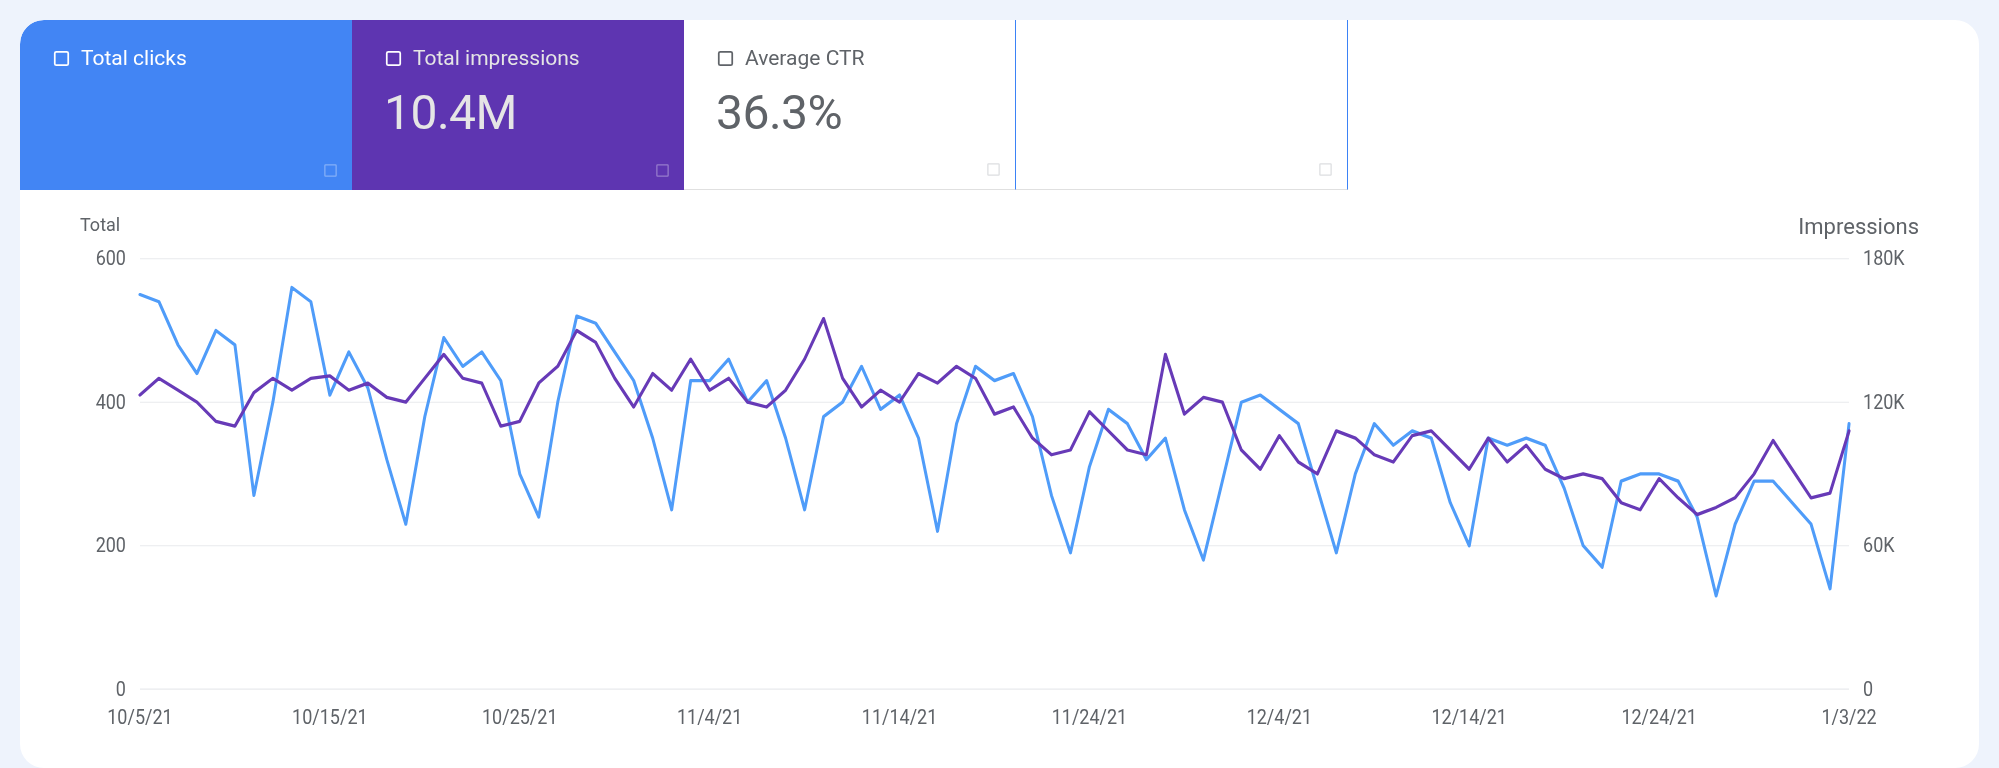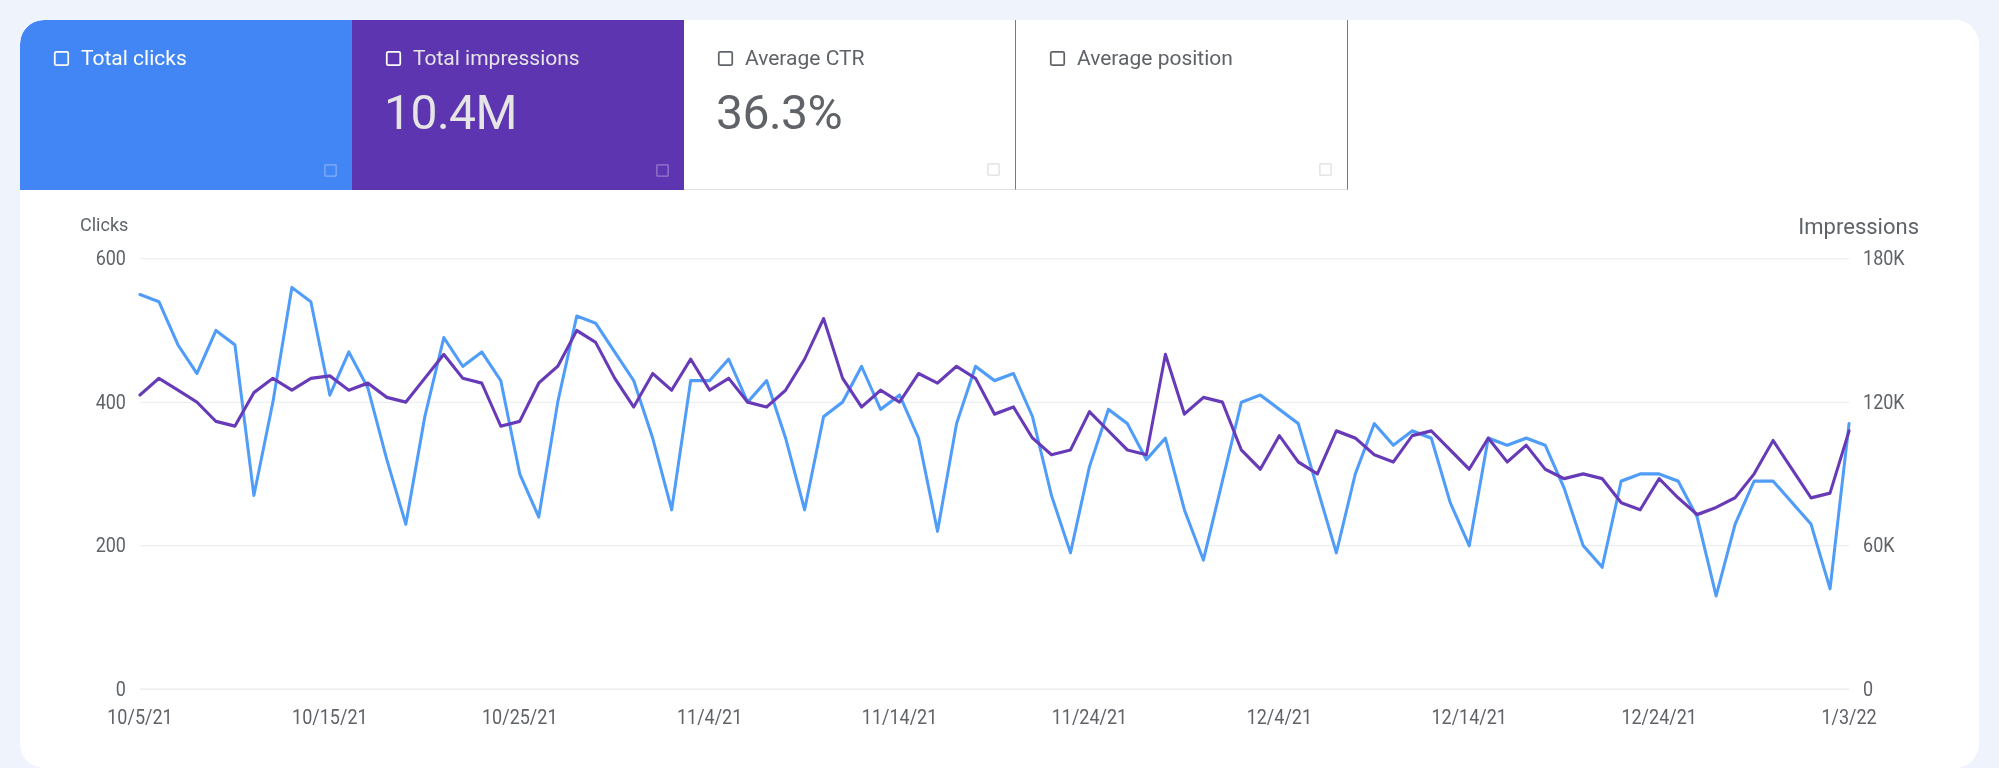--- a/index.html
+++ b/index.html
@@ -167,35 +167,29 @@
           </svg>
         <span class="metric-label">Average CTR</span>
       </div>
       <div class="metric-value">36.3%</div>
       <div class="corner-box"><svg viewBox="0 0 24 24" fill="none" stroke-width="2">
             <rect x="3" y="3" width="18" height="18" rx="1"></rect>
           </svg></div>
     </div>
 
     <div class="metric-card inactive">
-      <div class="metric-header">
-        <svg class="checkbox-icon" viewBox="0 0 24 24" fill="none" stroke="#5f6368" stroke-width="2.2">
-            <rect x="3.5" y="3.5" width="17" height="17" rx="2"></rect>
-          </svg>
-        <span class="metric-label">Average position</span>
-      </div>
       <div class="corner-box"><svg viewBox="0 0 24 24" fill="none" stroke-width="2">
             <rect x="3" y="3" width="18" height="18" rx="1"></rect>
           </svg></div>
     </div>
 
   </div>
 
   <div class="chart-area">
-    <div class="chart-title-left">Clicks</div>
+    <div class="chart-title-left">Total</div>
     <div class="chart-title-right">Impressions</div>
     <svg class="chart-svg" id="chart-svg" preserveAspectRatio="none" viewBox="0 0 1860 500">
         <line x1="70" y1="436" x2="1780" y2="436" class="gridline"></line>
         <text x="56" y="442" text-anchor="end" class="axis-text">0</text>
         <text x="1794" y="442" text-anchor="start" class="axis-text">0</text>
         <line x1="70" y1="302.6666666666667" x2="1780" y2="302.6666666666667" class="gridline"></line>
         <text x="56" y="308.6666666666667" text-anchor="end" class="axis-text">200</text>
         <text x="1794" y="308.6666666666667" text-anchor="start" class="axis-text">60K</text>
         <line x1="70" y1="169.33333333333334" x2="1780" y2="169.33333333333334" class="gridline"></line>
         <text x="56" y="175.33333333333334" text-anchor="end" class="axis-text">400</text>

